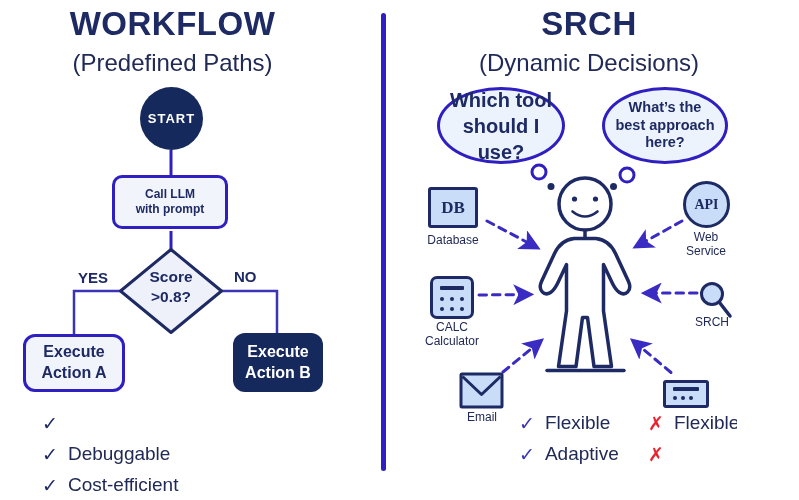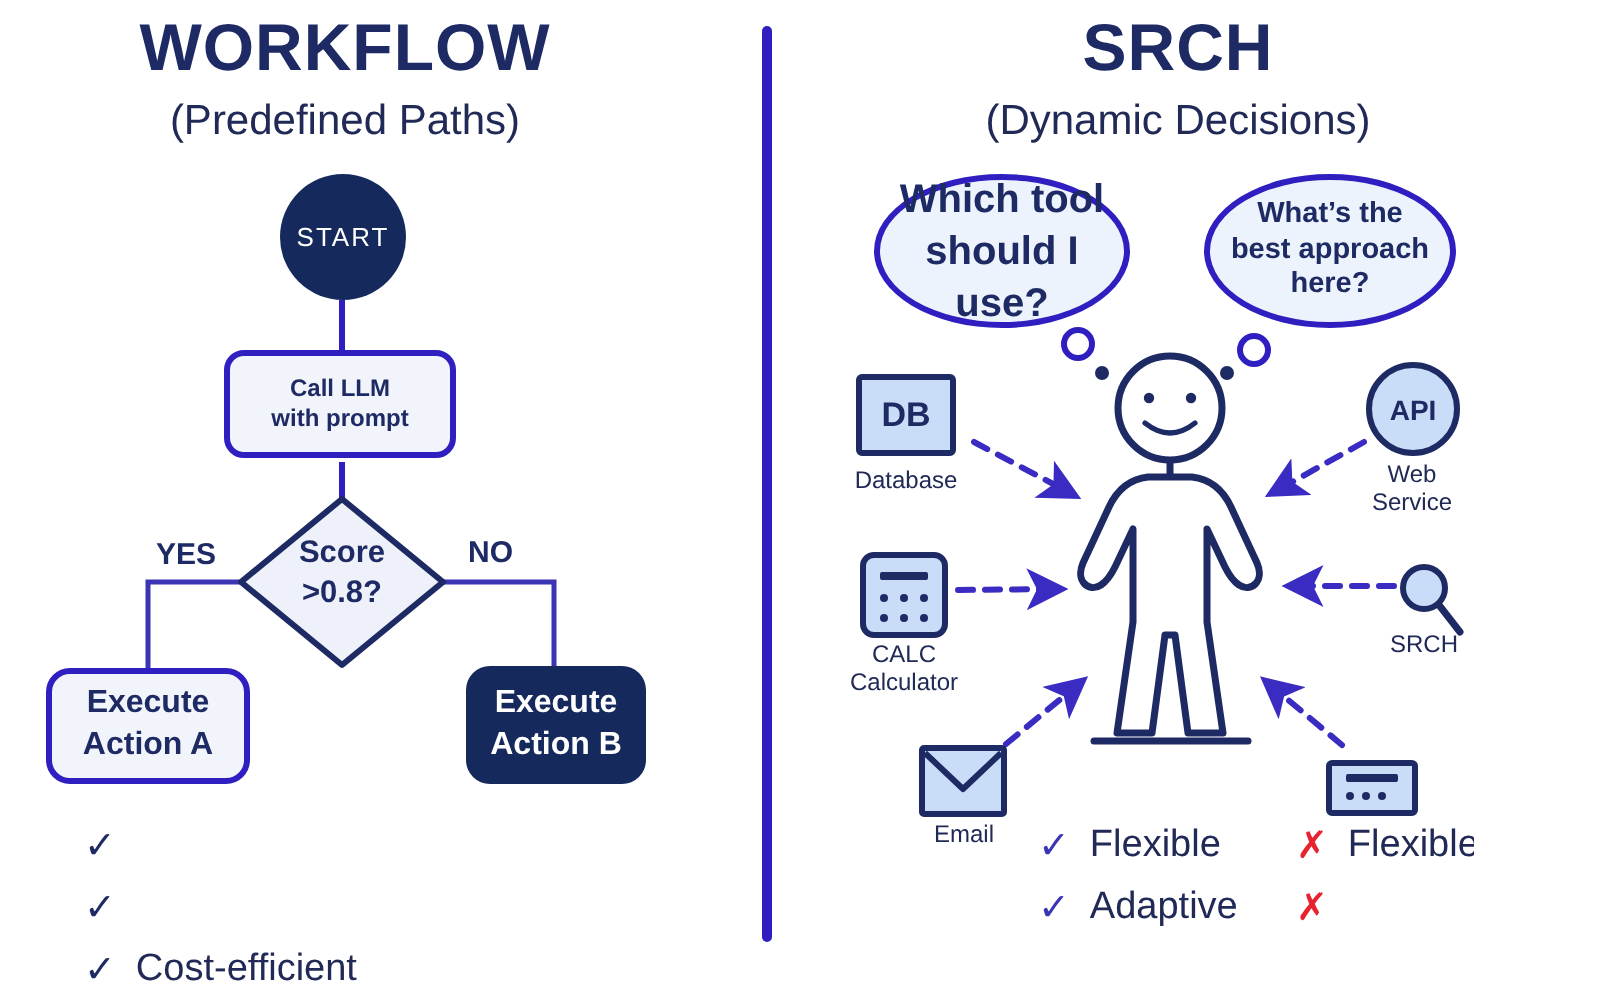--- a/index.html
+++ b/index.html
@@ -1,46 +1,46 @@
 <!DOCTYPE html>
 <html style="--navy: #1e2a63; --navy_deep: #15295c; --indigo: #2f1fc0; --indigo_soft: #3b35b5; --arrow: #3a2bc2; --light_blue: #c9ddf8; --pale: #f2f4fb; --diamond_fill: #eef1f9; --bubble_fill: #edf3fc; --ink: #212a56; --red: #e82330; --white: #ffffff;"><head>
 <meta charset="utf-8">
 <style>
   html,body{margin:0;padding:0;background:#fff;}
   .stage{position:relative;width:737px;height:500px;background:var(--white,#ffffff);
          font-family:"Liberation Sans",sans-serif;overflow:hidden;}
   .title{position:absolute;font-size:33px;font-weight:800;letter-spacing:.5px;
          color:var(--navy,#1e2a63);text-align:center;}
-  .subtitle{position:absolute;font-size:21px;font-weight:500;color:var(--ink,#212a56);text-align:center;}
+  .subtitle{position:absolute;font-size:24px;font-weight:500;color:var(--ink,#212a56);text-align:center;}
   .ml{white-space:pre-line;}
   .node{position:absolute;display:flex;align-items:center;justify-content:center;
         text-align:center;box-sizing:border-box;z-index:2;}
   .start-node{left:140px;top:87px;width:63px;height:63px;border-radius:50%;
-        background:var(--navy_deep,#15295c);color:#fff;font-size:13px;font-weight:400;letter-spacing:1px;}
+        background:var(--navy_deep,#15295c);color:#fff;font-size:13px;font-weight:700;letter-spacing:1px;}
   .callllm-node{left:112px;top:175px;width:116px;height:54px;background:var(--pale,#f2f4fb);
         border:3px solid var(--indigo,#2f1fc0);border-radius:10px;
         color:var(--navy,#1e2a63);font-size:12px;font-weight:600;line-height:1.25;}
   .decision-text{left:131px;top:267px;width:80px;color:var(--navy,#1e2a63);
         font-size:15.5px;font-weight:600;line-height:1.3;background:transparent;border:none;}
   .branch-label{position:absolute;font-size:15px;font-weight:700;color:var(--navy,#1e2a63);z-index:2;}
   .action-a-node{left:23px;top:334px;width:102px;height:58px;background:var(--pale,#f2f4fb);
         border:3px solid var(--indigo,#2f1fc0);border-radius:12px;
         color:var(--navy,#1e2a63);font-size:16px;font-weight:600;line-height:1.3;}
   .action-b-node{left:233px;top:333px;width:90px;height:59px;background:var(--navy_deep,#15295c);
         border-radius:12px;color:#fff;font-size:16px;font-weight:600;line-height:1.3;}
   .divider{position:absolute;left:381px;top:13px;width:5px;height:458px;
         background:var(--indigo,#2f1fc0);border-radius:3px;}
   .bubble{position:absolute;box-sizing:border-box;border:3px solid var(--indigo,#2f1fc0);
         border-radius:50%;background:var(--bubble_fill,#edf3fc);display:flex;align-items:center;
         justify-content:center;text-align:center;color:var(--navy,#1e2a63);font-weight:600;z-index:2;}
   .bubble1{left:437px;top:87px;width:128px;height:77px;font-size:20px;line-height:1.3;}
   .bubble2{left:602px;top:87px;width:126px;height:77px;font-size:14.5px;line-height:1.2;}
   .tool-badge{position:absolute;box-sizing:border-box;background:var(--light_blue,#c9ddf8);
         border:3px solid var(--navy,#1e2a63);display:flex;align-items:center;justify-content:center;
-        color:var(--navy,#1e2a63);font-weight:700;z-index:2;}
+        color:var(--navy,#1e2a63);font-weight:700;z-index:2;font-family:Liberation Serif, serif;}
   .db-badge{left:428px;top:187px;width:50px;height:41px;border-radius:3px;font-size:17px;}
   .api-badge{left:683px;top:181px;width:47px;height:47px;border-radius:50%;font-size:14px;}
   .calc-badge{left:430px;top:276px;width:44px;height:43px;border-radius:7px;}
   .card-badge{left:663px;top:380px;width:46px;height:28px;border-radius:3px;}
   .inner-line{position:absolute;background:var(--navy,#1e2a63);border-radius:1px;}
   .dot{position:absolute;width:4px;height:4px;border-radius:50%;background:var(--navy,#1e2a63);}
   .tool-label{position:absolute;text-align:center;font-size:12px;font-weight:500;
         color:var(--ink,#212a56);line-height:1.2;z-index:2;}
   .checklist{position:absolute;list-style:none;margin:0;padding:0;z-index:2;}
   .checklist li{display:flex;align-items:center;gap:10px;margin-bottom:9px;
@@ -130,20 +130,21 @@
 Action A</div>
     <div class="node action-b-node ml">Execute
 Action B</div>
 
     <ul class="checklist" style="left:42px;top:412px;">
       <li>
         <span class="mark mark-check-left">✓</span>
       </li>
       <li>
         <span class="mark mark-check-left">✓</span>
+        <span>Debuggable</span>
       </li>
       <li>
         <span class="mark mark-check-left">✓</span>
         <span>Cost-efficient</span>
       </li>
     </ul>
   </section>
 
   <div class="divider"></div>
 

